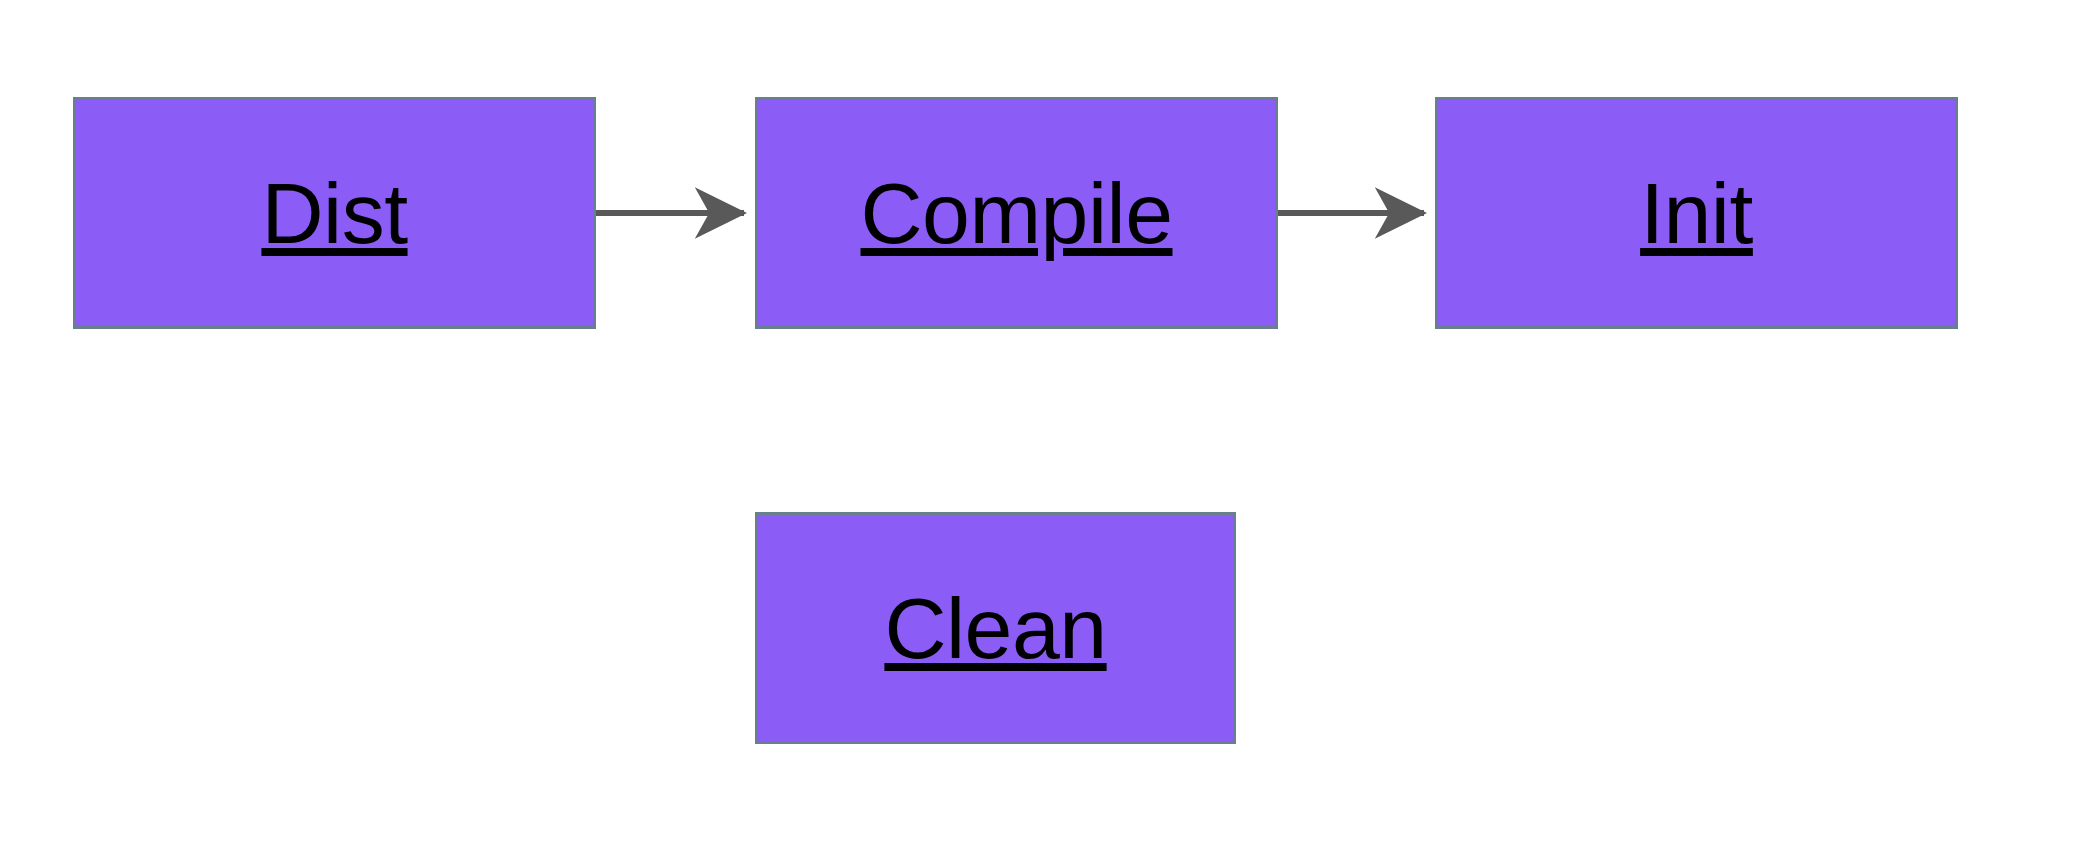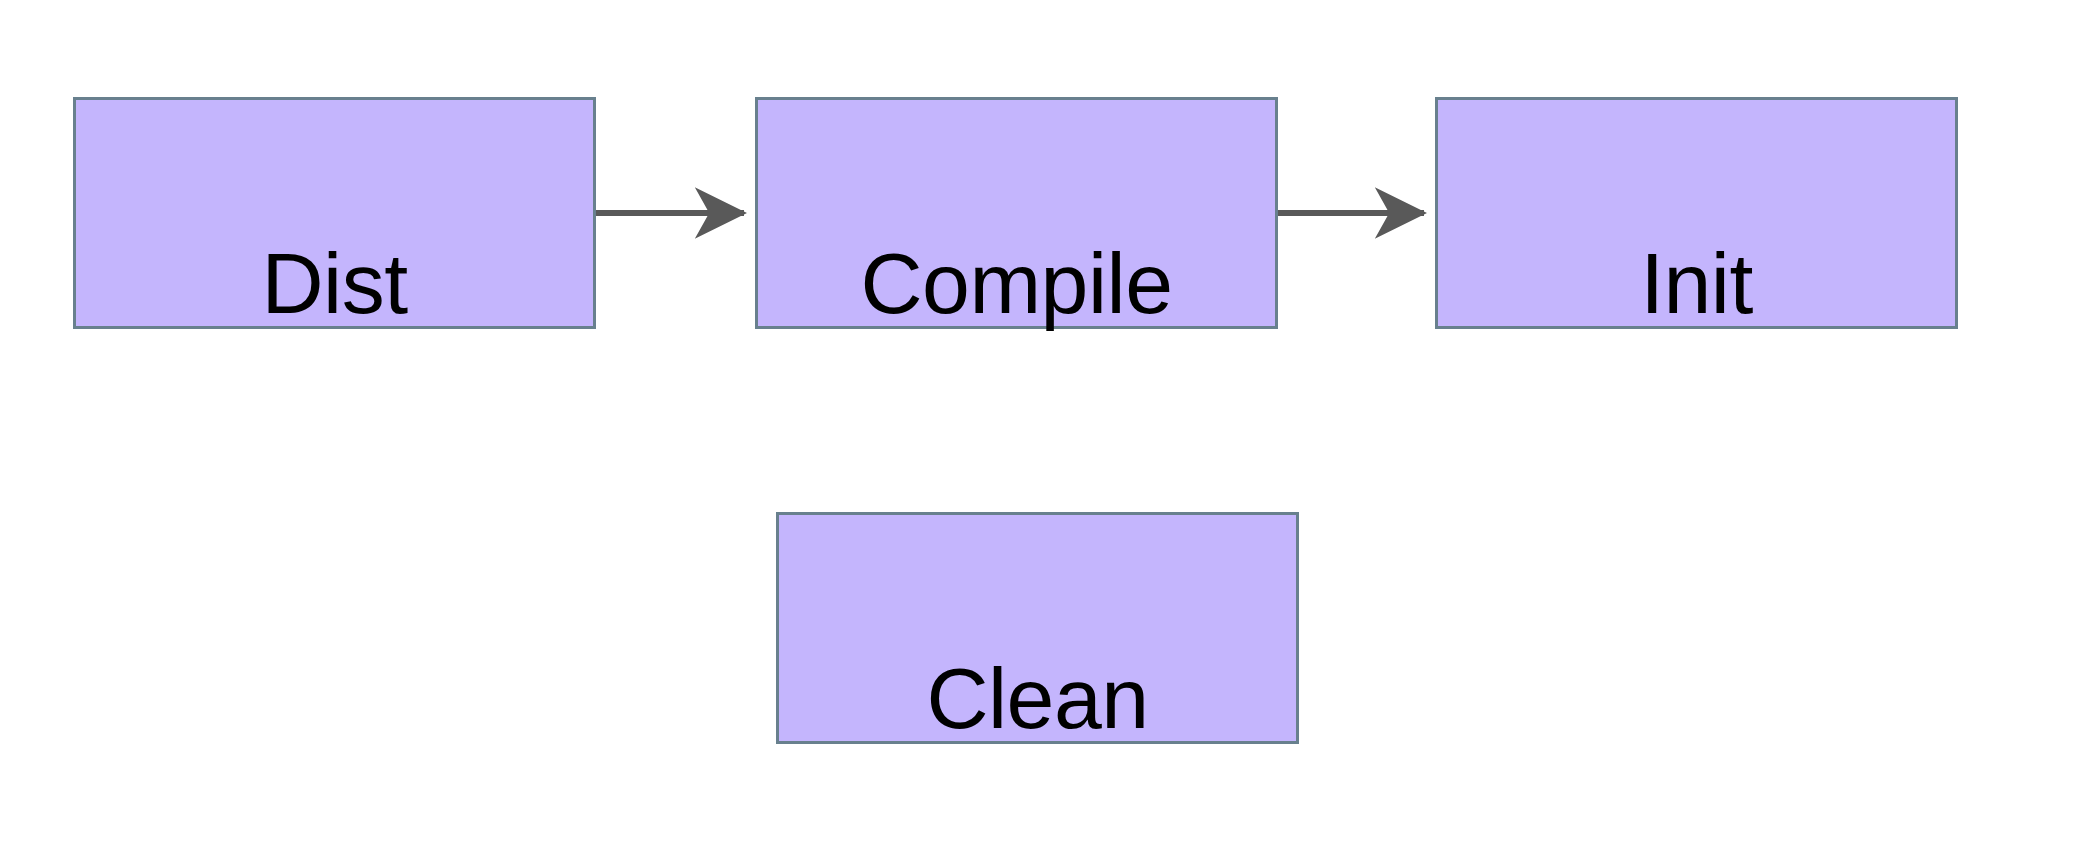--- a/index.html
+++ b/index.html
@@ -20,26 +20,27 @@
     position: absolute;
     left: 0;
     top: 0;
     width: 2078px;
     height: 848px;
     pointer-events: none;
   }
   .node {
     position: absolute;
     box-sizing: border-box;
-    background: #c4b5fd;
+    background: #8b5cf6;
     border: 3px solid #68808e;
     display: flex;
-    align-items: flex-end;
+    align-items: center;
     justify-content: center;
     cursor: default;
+    text-decoration: underline;
   }
   .node-label {
     font-family: "Liberation Sans", "DejaVu Sans", sans-serif;
     font-size: 86px;
     font-weight: 400;
     line-height: 1;
     color: #000000;
     letter-spacing: -0.5px;
     white-space: nowrap;
     user-select: none;
@@ -71,17 +72,17 @@
   </div>
 
   <div class="node" style="left:1435px; top:97px; width:523px; height:232px;">
     <span class="node-label">Init</span>
   </div>
 
   <div class="node" style="left:755px; top:97px; width:523px; height:232px;">
     <span class="node-label">Compile</span>
   </div>
 
-  <div class="node" style="left:776px; top:512px; width:523px; height:232px;">
+  <div class="node" style="left:755px; top:512px; width:481px; height:232px;">
     <span class="node-label">Clean</span>
   </div>
 
 </div>
 
 </body></html>

